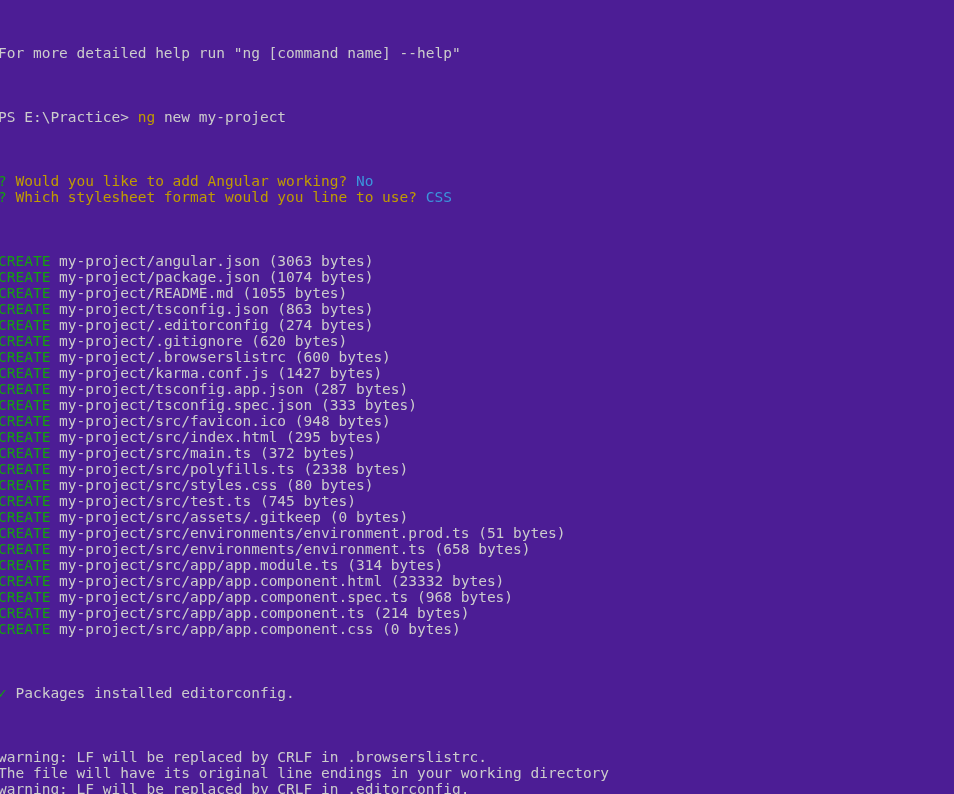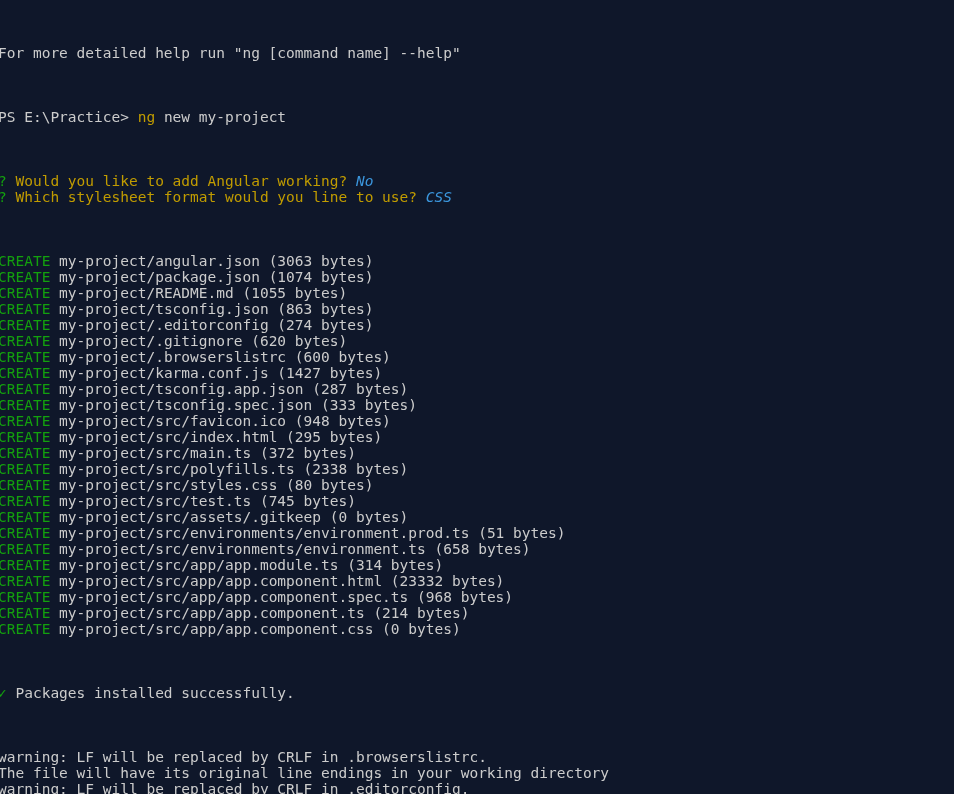--- a/index.html
+++ b/index.html
@@ -6,21 +6,21 @@
   html, body {
     margin: 0; padding: 0;
     background: #012456;
     width: 954px; height: 794px;
     overflow: hidden;
   }
   #terminal {
     position: relative;
     width: 954px;
     height: 794px;
-    background: #0f172a;
+    background: #4c1d95;
     font-family: "DejaVu Sans Mono", "Liberation Mono", monospace;
     font-size: 14.5px;
     line-height: 16px;
     letter-spacing: 0px;
     color: #cccccc;
     overflow: hidden;
     -webkit-font-smoothing: none;
     font-smooth: never;
   }
   #screen {
@@ -32,34 +32,34 @@
   }
   .row {
     height: 16px;
     line-height: 16px;
     white-space: pre;
     display: block;
   }
   .w   { color: #cccccc; }
   .grn { color: #13a10e; }
   .ylw { color: #c19c00; }
-  .blu { color: #3b96dd; font-style: italic; }
+  .blu { color: #3b96dd; }
 </style>
 </head>
 <body>
 
 <div id="terminal">
   <div id="screen">
 
     <div class="row"><span class="w">For more detailed help run "ng [command name] --help"</span></div>
 
     <div class="row"><span class="w">PS E:\Practice&gt;</span><span class="w"> </span><span class="ylw">ng</span><span class="w"> new my-project</span></div>
 
     <div id="prompt-rows"><div class="row"><span class="grn">?</span><span class="ylw"> Would you like to add Angular working? </span><span class="blu">No</span></div><div class="row"><span class="grn">?</span><span class="ylw"> Which stylesheet format would you line to use? </span><span class="blu">CSS</span></div></div>
 
     <div id="create-rows"><div class="row"><span class="grn">CREATE</span><span class="w"> my-project/angular.json (3063 bytes)</span></div><div class="row"><span class="grn">CREATE</span><span class="w"> my-project/package.json (1074 bytes)</span></div><div class="row"><span class="grn">CREATE</span><span class="w"> my-project/README.md (1055 bytes)</span></div><div class="row"><span class="grn">CREATE</span><span class="w"> my-project/tsconfig.json (863 bytes)</span></div><div class="row"><span class="grn">CREATE</span><span class="w"> my-project/.editorconfig (274 bytes)</span></div><div class="row"><span class="grn">CREATE</span><span class="w"> my-project/.gitignore (620 bytes)</span></div><div class="row"><span class="grn">CREATE</span><span class="w"> my-project/.browserslistrc (600 bytes)</span></div><div class="row"><span class="grn">CREATE</span><span class="w"> my-project/karma.conf.js (1427 bytes)</span></div><div class="row"><span class="grn">CREATE</span><span class="w"> my-project/tsconfig.app.json (287 bytes)</span></div><div class="row"><span class="grn">CREATE</span><span class="w"> my-project/tsconfig.spec.json (333 bytes)</span></div><div class="row"><span class="grn">CREATE</span><span class="w"> my-project/src/favicon.ico (948 bytes)</span></div><div class="row"><span class="grn">CREATE</span><span class="w"> my-project/src/index.html (295 bytes)</span></div><div class="row"><span class="grn">CREATE</span><span class="w"> my-project/src/main.ts (372 bytes)</span></div><div class="row"><span class="grn">CREATE</span><span class="w"> my-project/src/polyfills.ts (2338 bytes)</span></div><div class="row"><span class="grn">CREATE</span><span class="w"> my-project/src/styles.css (80 bytes)</span></div><div class="row"><span class="grn">CREATE</span><span class="w"> my-project/src/test.ts (745 bytes)</span></div><div class="row"><span class="grn">CREATE</span><span class="w"> my-project/src/assets/.gitkeep (0 bytes)</span></div><div class="row"><span class="grn">CREATE</span><span class="w"> my-project/src/environments/environment.prod.ts (51 bytes)</span></div><div class="row"><span class="grn">CREATE</span><span class="w"> my-project/src/environments/environment.ts (658 bytes)</span></div><div class="row"><span class="grn">CREATE</span><span class="w"> my-project/src/app/app.module.ts (314 bytes)</span></div><div class="row"><span class="grn">CREATE</span><span class="w"> my-project/src/app/app.component.html (23332 bytes)</span></div><div class="row"><span class="grn">CREATE</span><span class="w"> my-project/src/app/app.component.spec.ts (968 bytes)</span></div><div class="row"><span class="grn">CREATE</span><span class="w"> my-project/src/app/app.component.ts (214 bytes)</span></div><div class="row"><span class="grn">CREATE</span><span class="w"> my-project/src/app/app.component.css (0 bytes)</span></div></div>
 
-    <div class="row"><span class="grn">✓</span><span class="w"> Packages installed successfully.</span></div>
+    <div class="row"><span class="grn">✓</span><span class="w"> Packages installed editorconfig.</span></div>
 
     <div id="warning-rows"><div class="row"><span class="w">warning: LF will be replaced by CRLF in .browserslistrc.</span></div><div class="row"><span class="w">The file will have its original line endings in your working directory</span></div><div class="row"><span class="w">warning: LF will be replaced by CRLF in .editorconfig.</span></div></div>
 
   </div>
 </div>
 
 </body></html>

